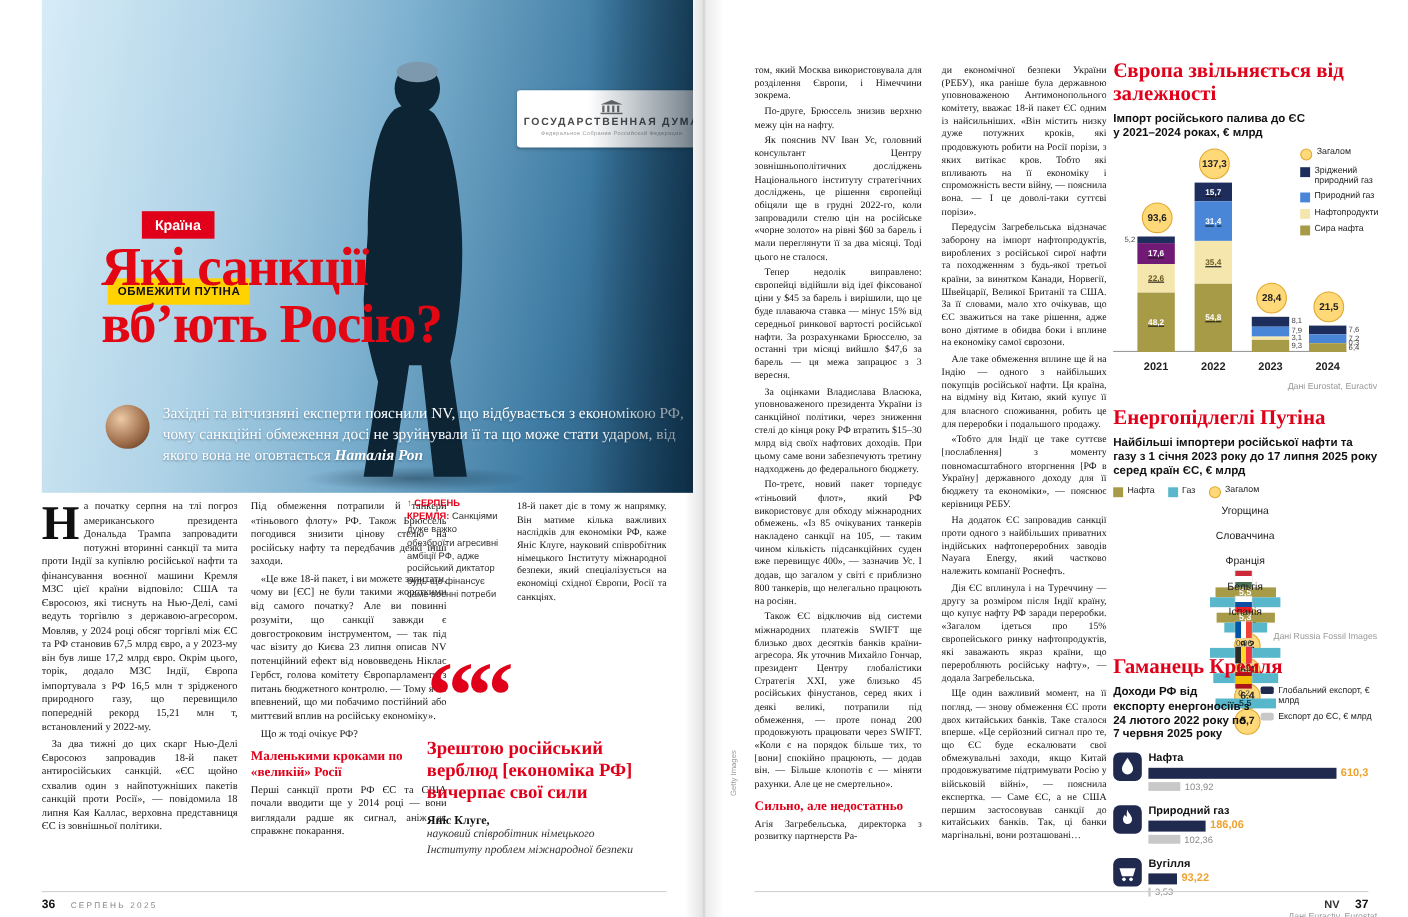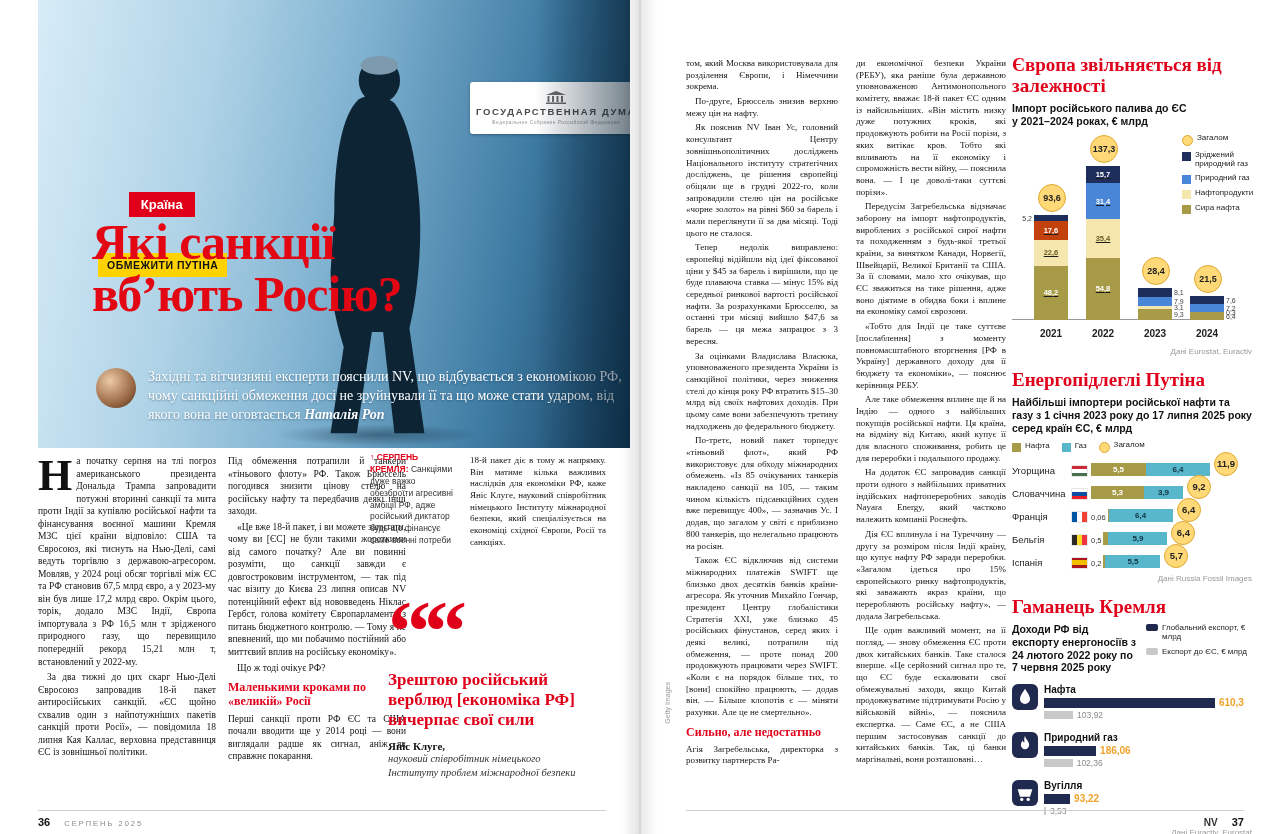--- a/index.html
+++ b/index.html
@@ -91,21 +91,21 @@
         align-items:center;justify-content:center;font-weight:bold;color:#222;}
   .tb-lg{position:absolute;width:26px;height:26px;font-size:9px;}
   .yearlbl{position:absolute;font-weight:bold;font-size:10px;text-align:center;color:#222;}
   .legend{position:absolute;right:0;top:2px;width:70px;display:flex;flex-direction:column;gap:5px;}
   .lg-item{display:flex;gap:4px;font-size:8px;line-height:1.12;color:#222;}
   .sw{flex:0 0 9px;width:9px;height:9px;margin-top:1px;}
   .sw-circle{border-radius:50%;background:#ffd978;border:1px solid #e0a830;}
   .mt14{margin-top:14px;}
   .imp-legend{display:flex;gap:12px;margin-top:6px;font-size:9px;align-items:center;}
   .imp-rows{margin-top:6px;}
-  .imp-row{display:flex;align-items:flex-end;height:17px;margin-bottom:6px;}
+  .imp-row{display:flex;align-items:center;height:17px;margin-bottom:6px;flex-direction:column;}
   .imp-name{flex:0 0 60px;font-size:9.5px;color:#222;}
   .flag{flex:0 0 15px;width:15px;height:10px;margin-right:4px;box-shadow:0 0 0 .5px #ccc;}
   .flag-hu{background:linear-gradient(#ce2939 33%,#fff 33% 66%,#477050 66%);}
   .flag-sk{background:linear-gradient(#fff 33%,#0b4ea2 33% 66%,#ee1c25 66%);}
   .flag-fr{background:linear-gradient(90deg,#0055a4 33%,#fff 33% 66%,#ef4135 66%);}
   .flag-be{background:linear-gradient(90deg,#2d2926 33%,#fdda24 33% 66%,#ef3340 66%);}
   .flag-es{background:linear-gradient(#aa151b 25%,#f1bf00 25% 75%,#aa151b 75%);}
   .seg-h{height:13px;display:flex;align-items:center;justify-content:center;font-size:8px;font-weight:bold;}
   .tiny-val{font-size:7.5px;color:#333;margin-right:2px;}
   .tb-sm{width:22px;height:22px;font-size:9.5px;margin-left:4px;flex:0 0 22px;}
@@ -206,35 +206,35 @@
       <p>Тепер недолік виправлено: європейці відійшли від ідеї фіксованої ціни у $45 за барель і вирішили, що це буде плаваюча ставка — мінус 15% від середньої ринкової вартості російської нафти. За розрахунками Брюсселю, за останні три місяці вийшло $47,6 за барель — ця межа запрацює з 3 вересня.</p>
       <p>За оцінками Владислава Власюка, уповноваженого президента України із санкційної політики, через зниження стелі до кінця року РФ втратить $15–30 млрд від своїх нафтових доходів. При цьому саме вони забезпечують третину надходжень до федерального бюджету.</p>
       <p>По-третє, новий пакет торпедує «тіньовий флот», який РФ використовує для обходу міжнародних обмежень. «Із 85 очікуваних танкерів накладено санкції на 105, — таким чином кількість підсанкційних суден вже перевищує 400», — зазначив Ус. І додав, що загалом у світі є приблизно 800 танкерів, що нелегально працюють на росіян.</p>
       <p>Також ЄС відключив від системи міжнародних платежів SWIFT ще близько двох десятків банків країни-агресора. Як уточнив Михайло Гончар, президент Центру глобалістики Стратегія XXI, уже близько 45 російських фінустанов, серед яких і деякі великі, потрапили під обмеження, — проте понад 200 продовжують працювати через SWIFT. «Коли є на порядок більше тих, то [вони] спокійно працюють, — додав він. — Більше клопотів є — міняти рахунки. Але це не смертельно».</p>
       <div class="subhead">Сильно, але недостатньо</div>
       <p>Агія Загребельська, директорка з розвитку партнерств Ра-</p>
     </div>
   <div class="col" id="colE">
       <p>ди економічної безпеки України (РЕБУ), яка раніше була державною уповноваженою Антимонопольного комітету, вважає 18-й пакет ЄС одним із найсильніших. «Він містить низку дуже потужних кроків, які продовжують робити на Росії порізи, з яких витікає кров. Тобто які впливають на її економіку і спроможність вести війну, — пояснила вона. — І це доволі-таки суттєві порізи».</p>
       <p>Передусім Загребельська відзначає заборону на імпорт нафтопродуктів, вироблених з російської сирої нафти та походженням з будь-якої третьої країни, за винятком Канади, Норвегії, Швейцарії, Великої Британії та США. За її словами, мало хто очікував, що ЄС зважиться на таке рішення, адже воно діятиме в обидва боки і вплине на економіку самої єврозони.</p>
+      <p>Але таке обмеження вплине ще й на Індію — одного з найбільших покупців російської нафти. Ця країна, на відміну від Китаю, який купує її для власного споживання, робить це для переробки і подальшого продажу.</p>
       <p>«Тобто для Індії це таке суттєве [послаблення] з моменту повномасштабного вторгнення [РФ в Україну] державного доходу для її бюджету та економіки», — пояснює керівниця РЕБУ.</p>
-      <p>Але таке обмеження вплине ще й на Індію — одного з найбільших покупців російської нафти. Ця країна, на відміну від Китаю, який купує її для власного споживання, робить це для переробки і подальшого продажу.</p>
       <p>На додаток ЄС запровадив санкції проти одного з найбільших приватних індійських нафтопереробних заводів Nayara Energy, який частково належить компанії Роснефть.</p>
       <p>Дія ЄС вплинула і на Туреччину — другу за розміром після Індії країну, що купує нафту РФ заради переробки. «Загалом ідеться про 15% європейського ринку нафтопродуктів, які заважають якраз країни, що переробляють російську нафту», — додала Загребельська.</p>
       <p>Ще один важливий момент, на її погляд, — знову обмеження ЄС проти двох китайських банків. Таке сталося вперше. «Це серйозний сигнал про те, що ЄС буде ескалювати свої обмежувальні заходи, якщо Китай продовжуватиме підтримувати Росію у військовій війні», — пояснила експертка. — Саме ЄС, а не США першим застосовував санкції до китайських банків. Так, ці банки маргінальні, вони розташовані…</p>
     </div>
 
   <aside class="sidebar">
     <h2 class="chart-title">Європа звільняється від залежності</h2>
     <div class="chart-sub" id="s1">Імпорт російського палива до ЄС у 2021–2024 роках, € млрд</div>
     <div class="plot" id="europe-plot">
         <div class="baseline"></div>
         <div class="stack" style="left: 22px; bottom: 24px; height: 104.832px;">
           <div class="seg" style="height: 5.824px; background: rgb(29, 46, 92);"></div>
-          <div class="seg" style="height: 19.712px; background: #c2410c;">
+          <div class="seg" style="height: 19.712px; background: #701a75;">
             <span class="seglbl" style="color: rgb(255, 255, 255);">17,6</span>
           </div>
           <div class="seg" style="height: 25.312px; background: rgb(244, 230, 172);">
             <span class="seglbl" style="color: rgb(107, 93, 32);">22,6</span>
           </div>
           <div class="seg" style="height: 53.984px; background: rgb(168, 155, 72);">
             <span class="seglbl" style="color: rgb(255, 255, 255);">48,2</span>
           </div>
         </div>
         <div class="outlbl" style="bottom: 121.92px; left: 3px; text-align: right;">5,2</div>

